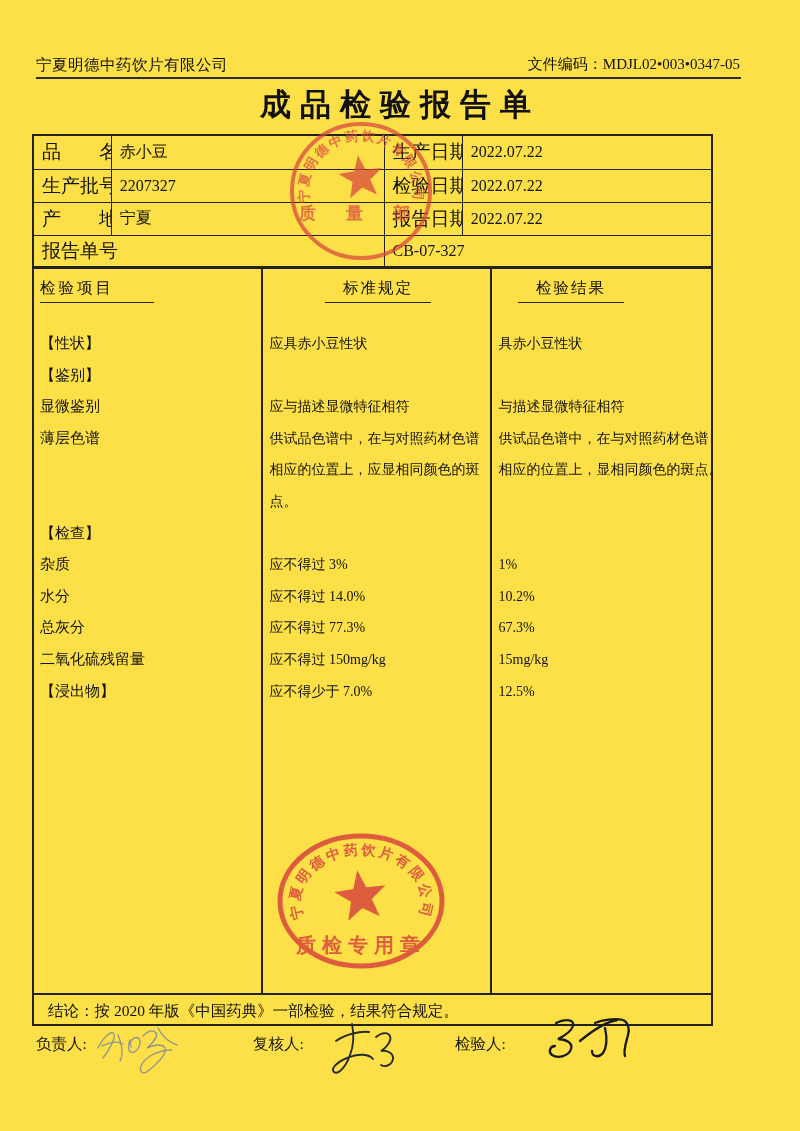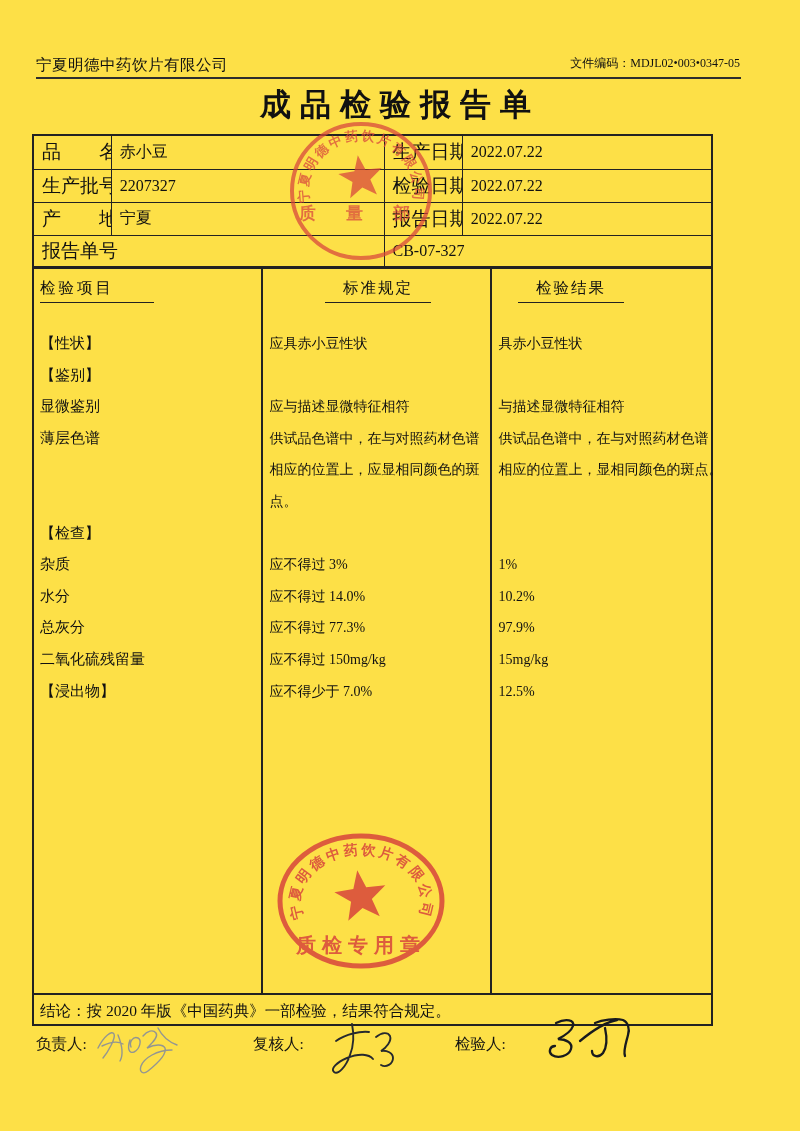--- a/index.html
+++ b/index.html
@@ -4,21 +4,21 @@
 <style>
   html,body{margin:0;padding:0;background:#e8e8e8;}
   .page{
     position:relative;width:800px;height:1131px;margin:0 auto;background:#fde047;
     font-family:"Liberation Serif","DejaVu Serif",serif;color:#111;overflow:hidden;
   }
   .abs{position:absolute;}
 
   
   .company{left:36px;top:55px;font-size:15.5px;letter-spacing:.5px;}
-  .doccode{top:55px;right:60px;font-size:12px;}
+  .doccode{top:55px;right:60px;font-size:15px;}
   .hrule{left:36px;top:77px;width:705px;height:2px;background:#2d2d2d;}
   .title{left:0;top:84px;width:100%;text-align:center;font-size:31px;font-weight:bold;letter-spacing:9px;}
 
   
   table.info{position:absolute;left:32px;top:134px;width:681px;border-collapse:collapse;table-layout:fixed;}
   table.info{border:2px solid #222;}
   table.info td{border:1.5px solid #222;font-size:19px;padding:0 0 0 8px;overflow:hidden;white-space:nowrap;}
   table.info td.val{font-size:16px;}
 
   
@@ -31,21 +31,21 @@
   .col3{left:457.5px;width:223px;}
   .hdr{position:absolute;top:10px;width:100%;font-size:15.5px;}
   .hdr span{display:inline-block;border-bottom:1.5px solid #222;letter-spacing:2px;padding:0 18px 3px;}
   .col1 .hdr{text-align:left;margin-left:6px;}
   .col1 .hdr span{letter-spacing:3px;padding:0 40px 3px 0;}
   .col2 .hdr,.col3 .hdr{text-align:center;}
   .col3 .hdr{padding-right:64px;box-sizing:border-box;}
   .lines{position:absolute;top:60px;left:0;width:100%;}
   .line{height:31.6px;line-height:31.6px;font-size:14px;white-space:nowrap;padding-left:7px;}
   .col1 .line{font-size:15px;padding-left:6px;}
-  .conclusion{position:absolute;left:0;top:725px;width:100%;height:35px;line-height:36px;
+  .conclusion{position:absolute;left:8px;top:725px;width:100%;height:35px;line-height:36px;
               font-size:15.5px;padding-left:6px;box-sizing:border-box;white-space:nowrap;}
 
   
   .sigrow{top:1034px;font-size:15.5px;}
   .sig-resp{left:36px;}  .sig-rev{left:253px;}  .sig-insp{left:455px;}
 
   
   .overlay{position:absolute;left:0;top:0;width:800px;height:1131px;z-index:5;pointer-events:none;}
   .stamp-arc{font-size:13px;letter-spacing:2.5px;font-weight:bold;}
   .stamp-arc-b{font-size:14px;letter-spacing:3px;font-weight:bold;}
@@ -139,21 +139,21 @@
       <div class="lines">
         <div class="line">具赤小豆性状</div>
         <div class="line"></div>
         <div class="line">与描述显微特征相符</div>
         <div class="line">供试品色谱中，在与对照药材色谱</div>
         <div class="line">相应的位置上，显相同颜色的斑点。</div>
         <div class="line"></div>
         <div class="line"></div>
         <div class="line">1%</div>
         <div class="line">10.2%</div>
-        <div class="line">97.9%</div>
+        <div class="line">67.3%</div>
         <div class="line">15mg/kg</div>
         <div class="line">12.5%</div>
       </div>
     </div>
 
     <div class="conclusion">结论：按 2020 年版《中国药典》一部检验，结果符合规定。</div>
   </div>
 
   <div class="abs sigrow sig-resp">负责人:</div>
   <div class="abs sigrow sig-rev">复核人:</div>

